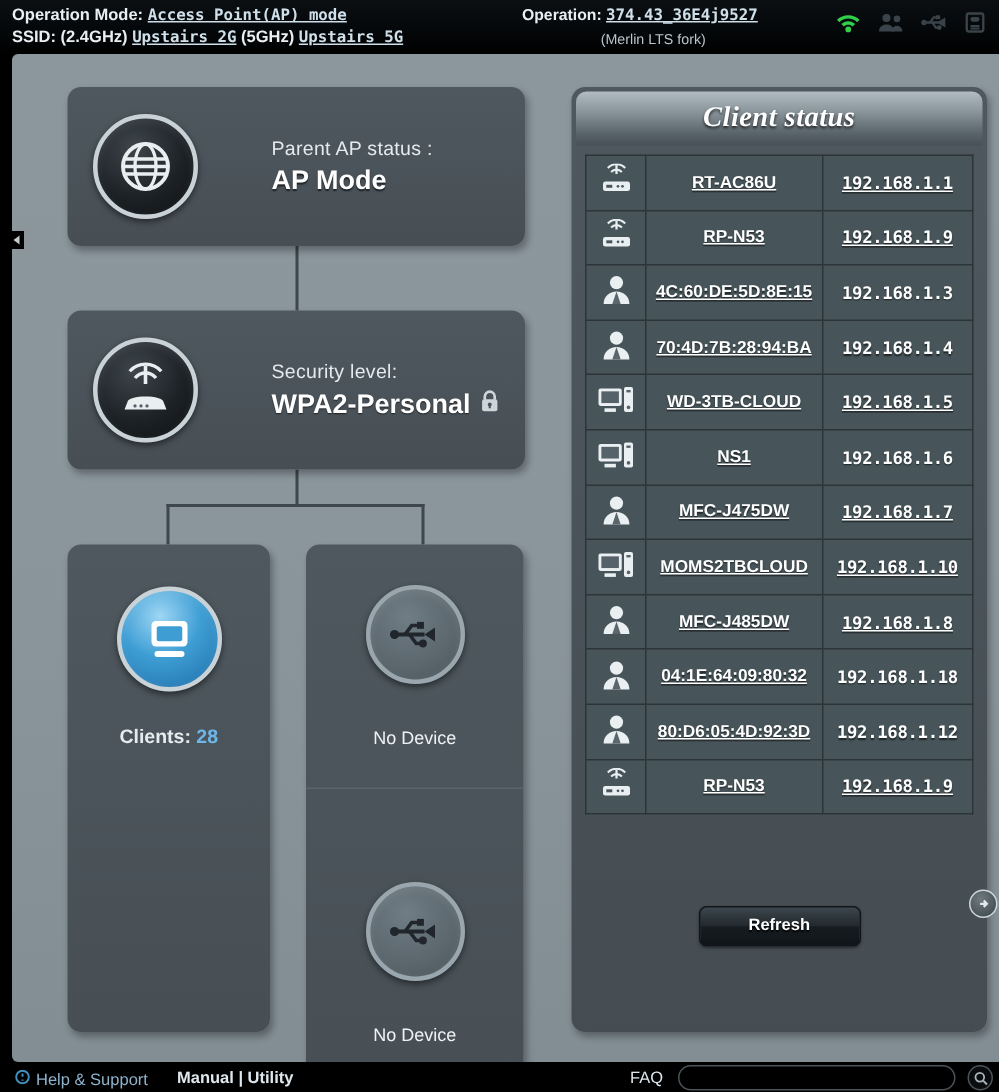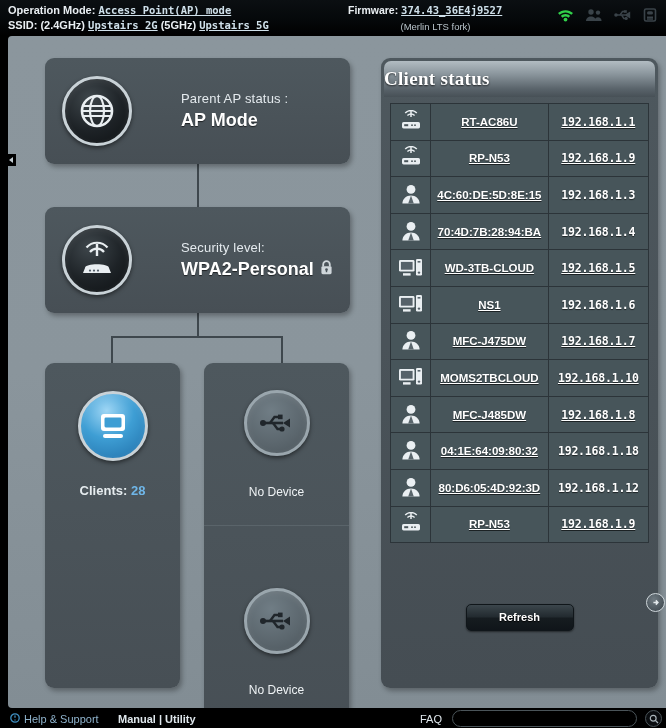--- a/index.html
+++ b/index.html
@@ -109,21 +109,21 @@
 
   
   .cs-panel {
     position: absolute; left: 373px; top: 22px; width: 277px; height: 630px;
     background: linear-gradient(180deg,#4e585e 0%, #454d53 100%);
     border-radius: 9px; box-shadow: 2px 3px 5px rgba(0,0,0,.30);
   }
   .cs-head {
     height: 36px; margin: 3px 3px 0 3px; border-radius: 7px 7px 0 0;
     background: linear-gradient(180deg,#b2bcc2 0%, #8c979e 35%, #59636a 78%, #475056 100%);
-    display: flex; align-items: center; justify-content: flex-start;
+    display: flex; align-items: center; justify-content: center; font-style: italic;
   }
   .cs-head span {
     font-family: "Liberation Serif", serif; font-weight: bold; font-size: 19px;
     color: #ffffff; text-shadow: 0 1px 2px rgba(0,0,0,.75); letter-spacing: .3px;
   }
   .cs-table { margin: 6px 9px 0 9px; border: 1px solid #2c3439; border-collapse: collapse; width: 259px; }
   .cs-table tr { height: 36.6px; }
   .cs-table td {
     border: 1px solid #2c3439;
     background: #47555a;
@@ -185,21 +185,21 @@
         <span class="tb-label">SSID:</span>
         <span class="tb-plain">(2.4GHz)</span>
         <span class="tb-link">Upstairs 2G</span>
         <span class="tb-plain">(5GHz)</span>
         <span class="tb-link">Upstairs 5G</span>
       </div>
     </div>
 
     <div class="tb-mid">
       <div class="tb-row">
-        <span class="tb-fw-label">Firmware:</span>
+        <span class="tb-fw-label">Operation:</span>
         <span class="tb-link">374.43_36E4j9527</span>
       </div>
       <span class="tb-sub">(Merlin LTS fork)</span>
     </div>
 
     <div class="tb-icons">
       <span>
         <svg width="17" height="14" viewBox="0 0 17 14">
             <path d="M8.5 2.2C5.6 2.2 3 3.3 1 5.1L2.6 6.8C4.2 5.3 6.2 4.4 8.5 4.4s4.3.9 5.9 2.4l1.6-1.7C14 3.3 11.4 2.2 8.5 2.2z" fill="#31d04a"></path>
             <path d="M8.5 6.1c-1.8 0-3.4.7-4.6 1.9l1.7 1.7c.8-.8 1.8-1.2 2.9-1.2s2.1.4 2.9 1.2l1.7-1.7C11.9 6.8 10.3 6.1 8.5 6.1z" fill="#31d04a"></path>

